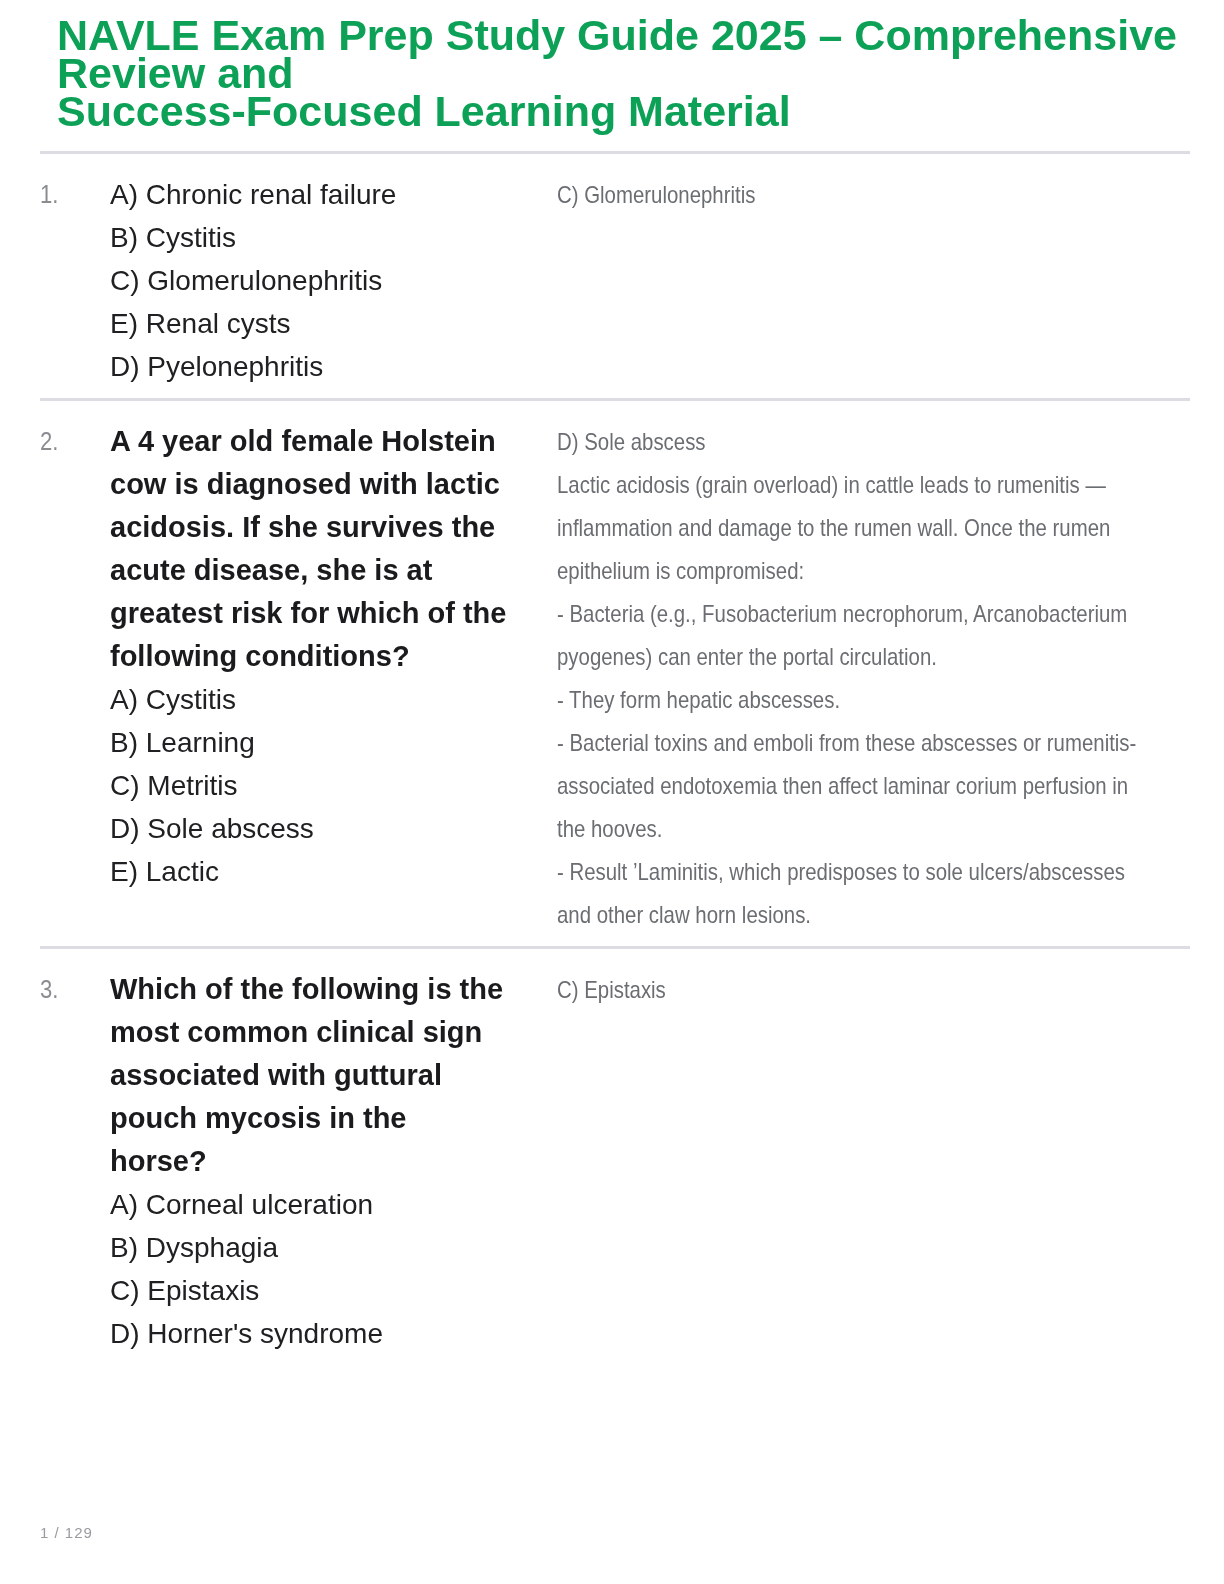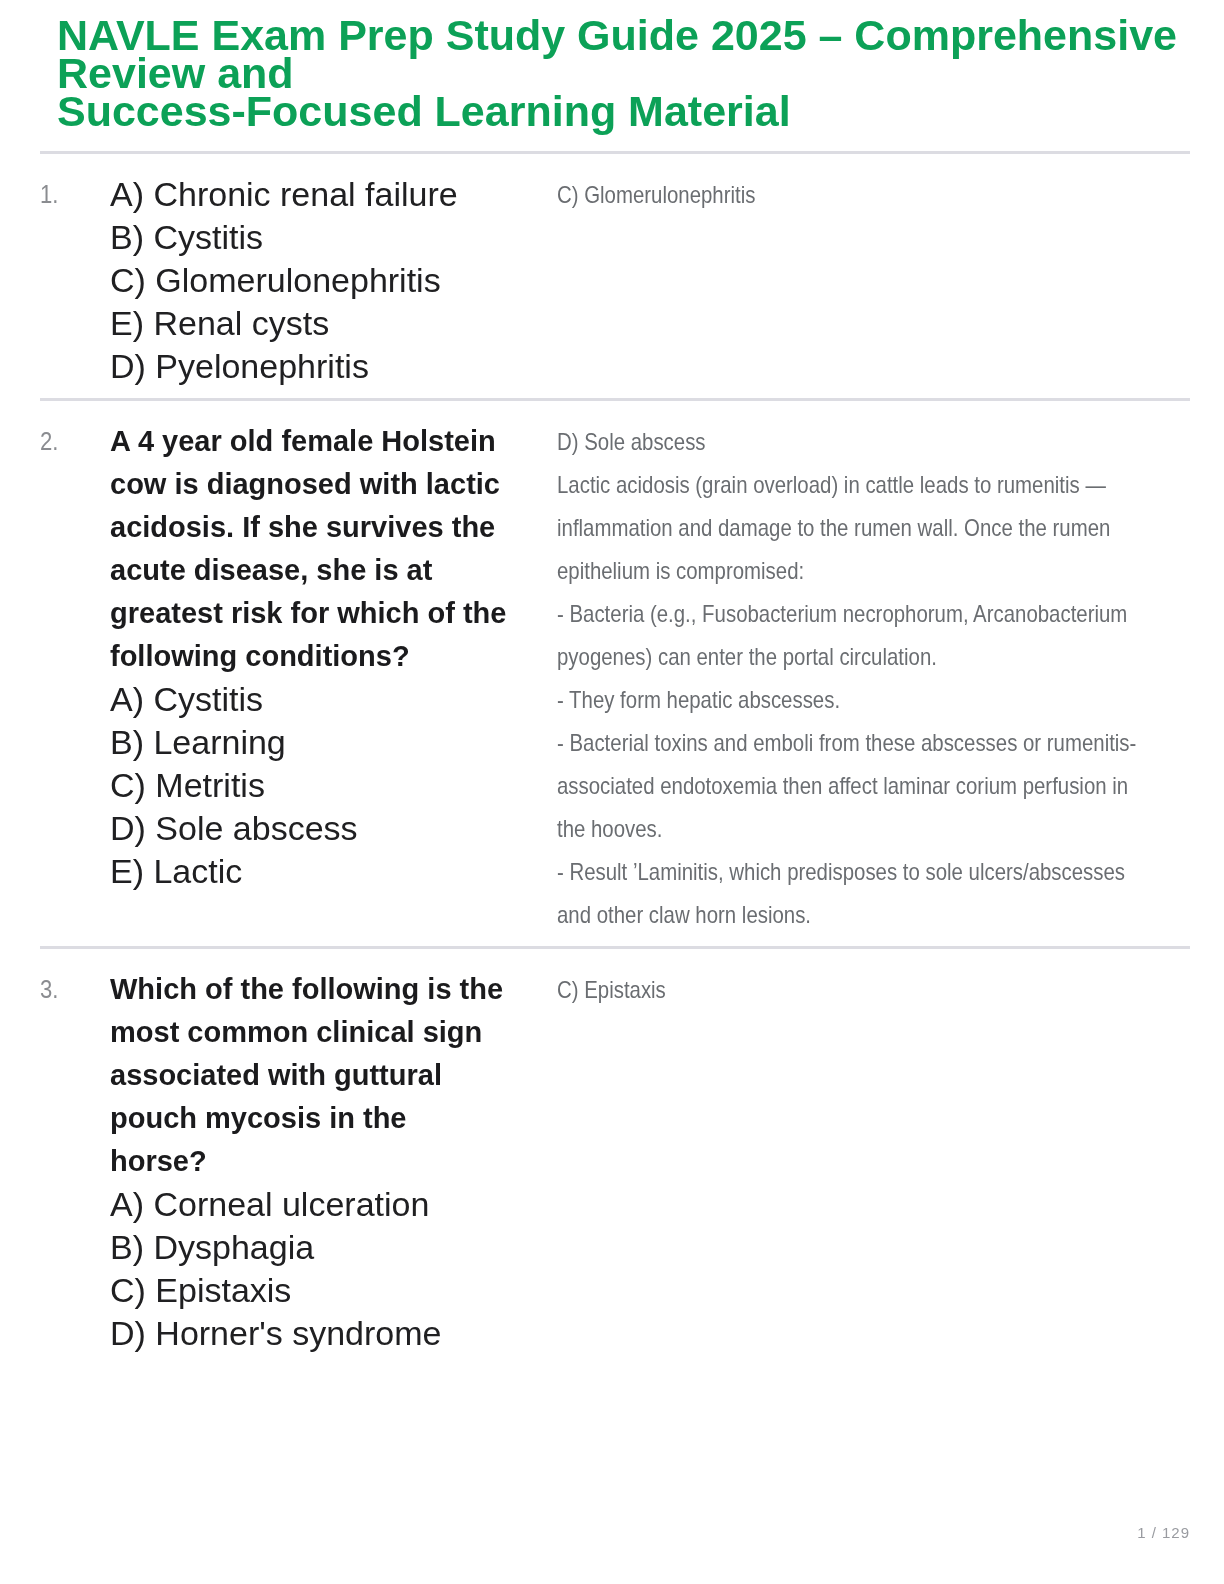--- a/index.html
+++ b/index.html
@@ -63,21 +63,21 @@
     margin: 0;
     font-size: 29px;
     line-height: 43px;
     font-weight: 600;
     color: var(--question-text, #1b1b1d);
     hyphens: manual;
     -webkit-hyphens: manual;
   }
 
   .q-option {
-    font-size: 34px;
+    font-size: 28px;
     line-height: 43px;
     font-weight: 400;
     color: var(--option-text, #202022);
   }
 
   .a-col { overflow: visible; }
 
   .a-body {
     width: 700px;
     transform: scaleX(0.85);
@@ -89,21 +89,21 @@
   }
 
   .a-line {
     font-size: 24px;
     line-height: 43px;
     margin: 0;
   }
 
   .footer {
     margin-top: auto;
-    text-align: right;
+    text-align: left;
     padding-top: 30px;
   }
   .page-indicator {
     font-size: 15px;
     color: var(--page-number, #999ba0);
     letter-spacing: 1px;
   }
 </style>
 </head>
 <body>

